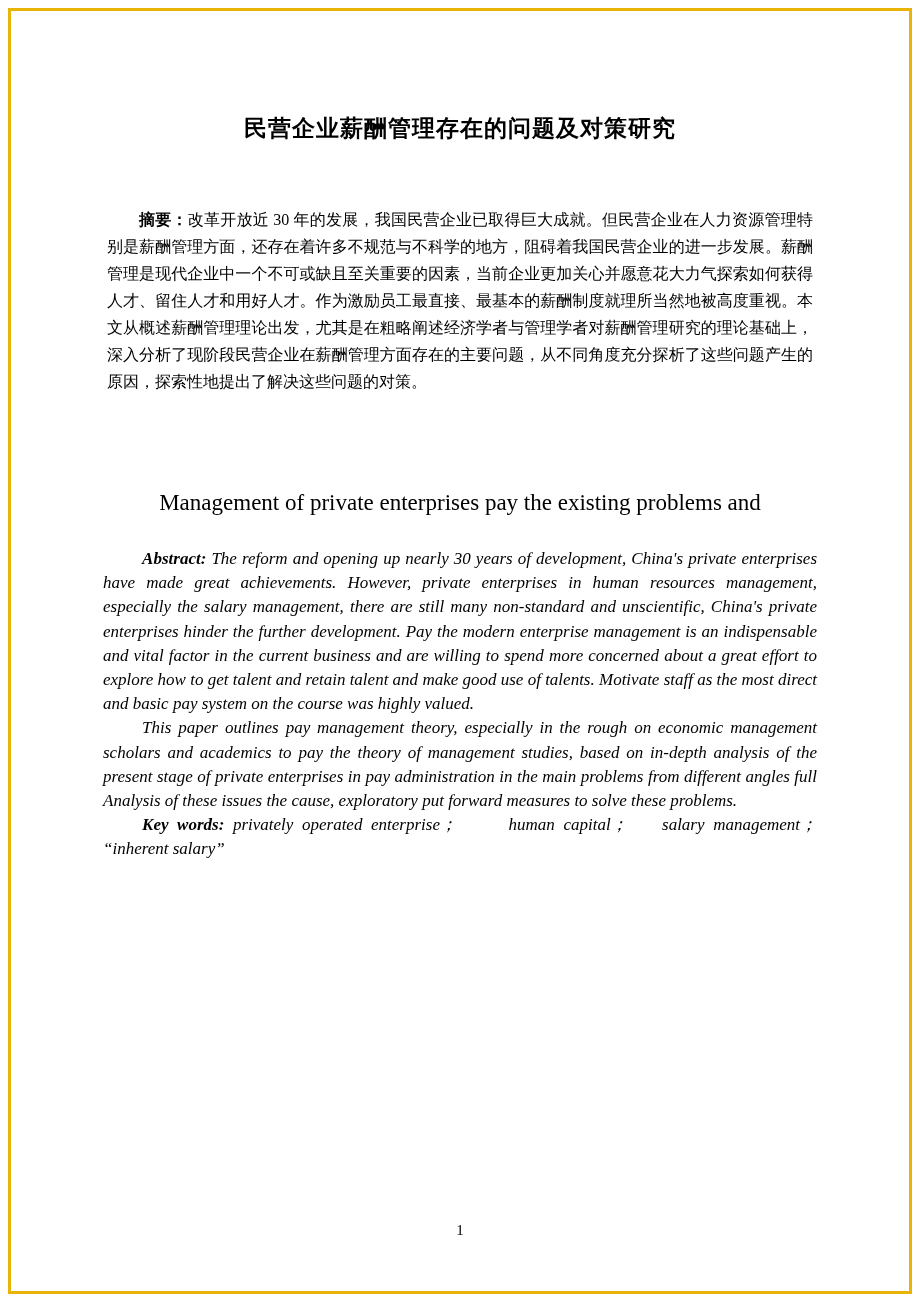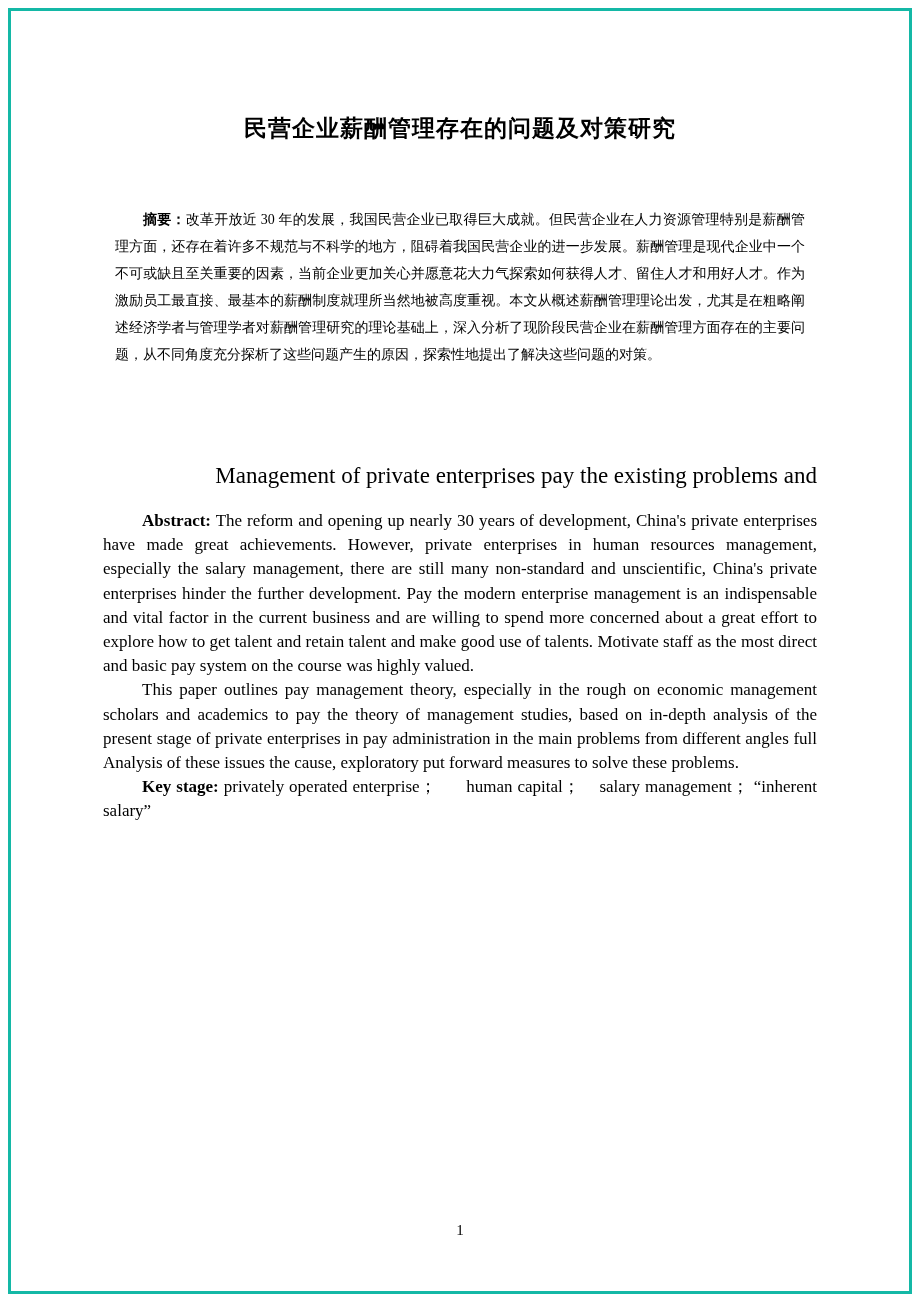--- a/index.html
+++ b/index.html
@@ -10,56 +10,57 @@
   body {
     width: 920px;
     height: 1302px;
     position: relative;
     font-family: "Liberation Serif", serif;
     color: #000;
   }
   .page {
     position: absolute;
     inset: 8px;
-    border: 3px solid #14b8a6;
+    border: 3px solid #eab308;
     background: #fff;
     box-sizing: border-box;
     overflow: hidden;
   }
   .content {
     padding: 102px 92px 0 92px;
   }
   .zh-title {
     text-align: center;
     font-family: "Liberation Sans", sans-serif;
     font-weight: 700;
     font-size: 23px;
     letter-spacing: 1px;
     margin: 0 0 62px 0;
   }
   .zh-body p {
-    margin: 12px;
-    font-size: 14px;
+    margin: 4px;
+    font-size: 16px;
     line-height: 27px;
     text-align: justify;
     text-indent: 2em;
   }
   .zh-label {
     font-family: "Liberation Sans", sans-serif;
     font-weight: 700;
   }
   .en-title {
     margin-top: 84px;
-    text-align: right;
+    text-align: center;
     font-size: 23px;
     line-height: 48px;
     font-weight: 400;
   }
   .en-body {
-    margin-top: 9px;
+    margin-top: 20px;
+    font-style: italic;
   }
   .en-body p {
     margin: 0;
     font-size: 17px;
     line-height: 24.2px;
     text-align: justify;
     text-indent: 2.3em;
   }
   .en-label {
     font-weight: 700;
@@ -91,19 +92,19 @@
 
     <div class="en-title">
       <div>Management of private enterprises pay the existing problems and</div>
     </div>
 
     <div class="en-body">
       <p><span class="en-label">Abstract:</span><span> The reform and opening up nearly 30 years of development, China's private enterprises have made great achievements. However, private enterprises in human resources management, especially the salary management, there are still many non-standard and unscientific, China's private enterprises hinder the further development. Pay the modern enterprise management is an indispensable and vital factor in the current business and are willing to spend more concerned about a great effort to explore how to get talent and retain talent and make good use of talents. Motivate staff as the most direct and basic pay system on the course was highly valued.</span></p>
 
       <p>This paper outlines pay management theory, especially in the rough on economic management scholars and academics to pay the theory of management studies, based on in-depth analysis of the present stage of private enterprises in pay administration in the main problems from different angles full Analysis of these issues the cause, exploratory put forward measures to solve these problems.</p>
 
-      <p><span class="en-label">Key stage:</span><span class="prewrap"> privately operated enterprise；      human capital；    salary management； “inherent salary”</span></p>
+      <p><span class="en-label">Key words:</span><span class="prewrap"> privately operated enterprise；      human capital；    salary management； “inherent salary”</span></p>
     </div>
 
   </div>
 
   <div class="page-number">1</div>
 </div>
 
 </body></html>

